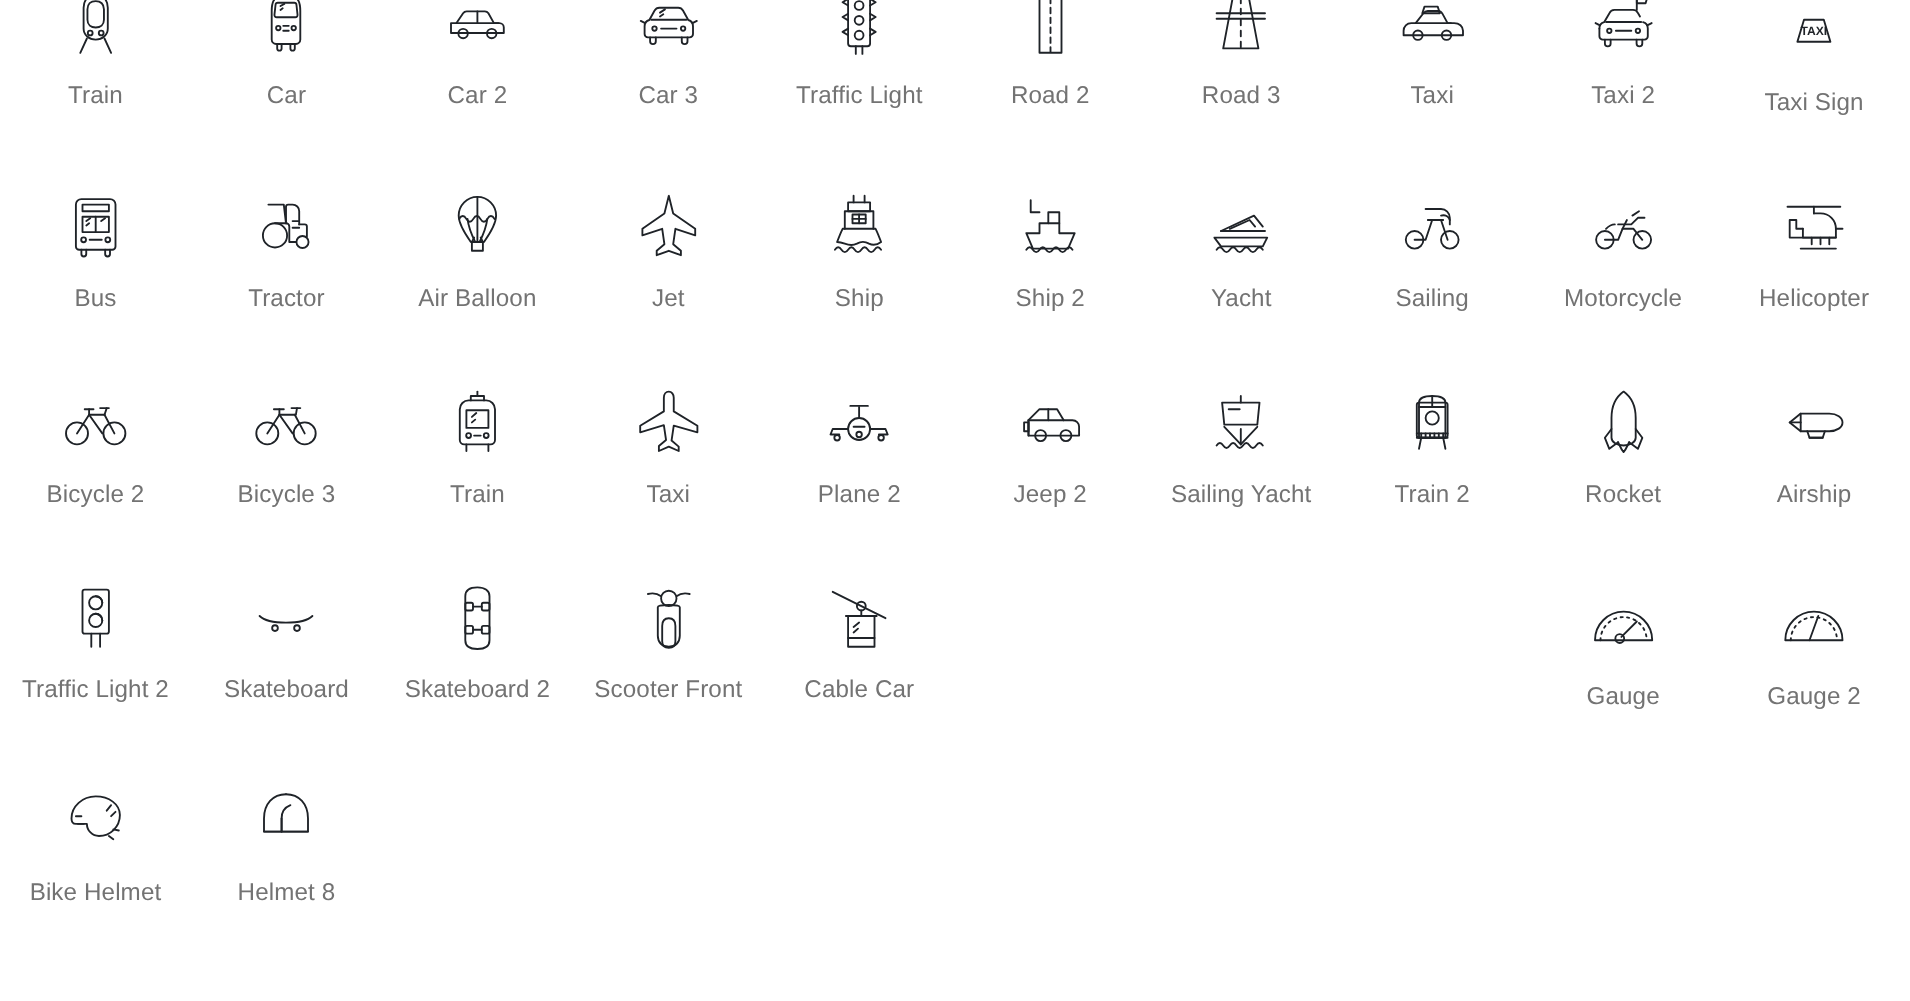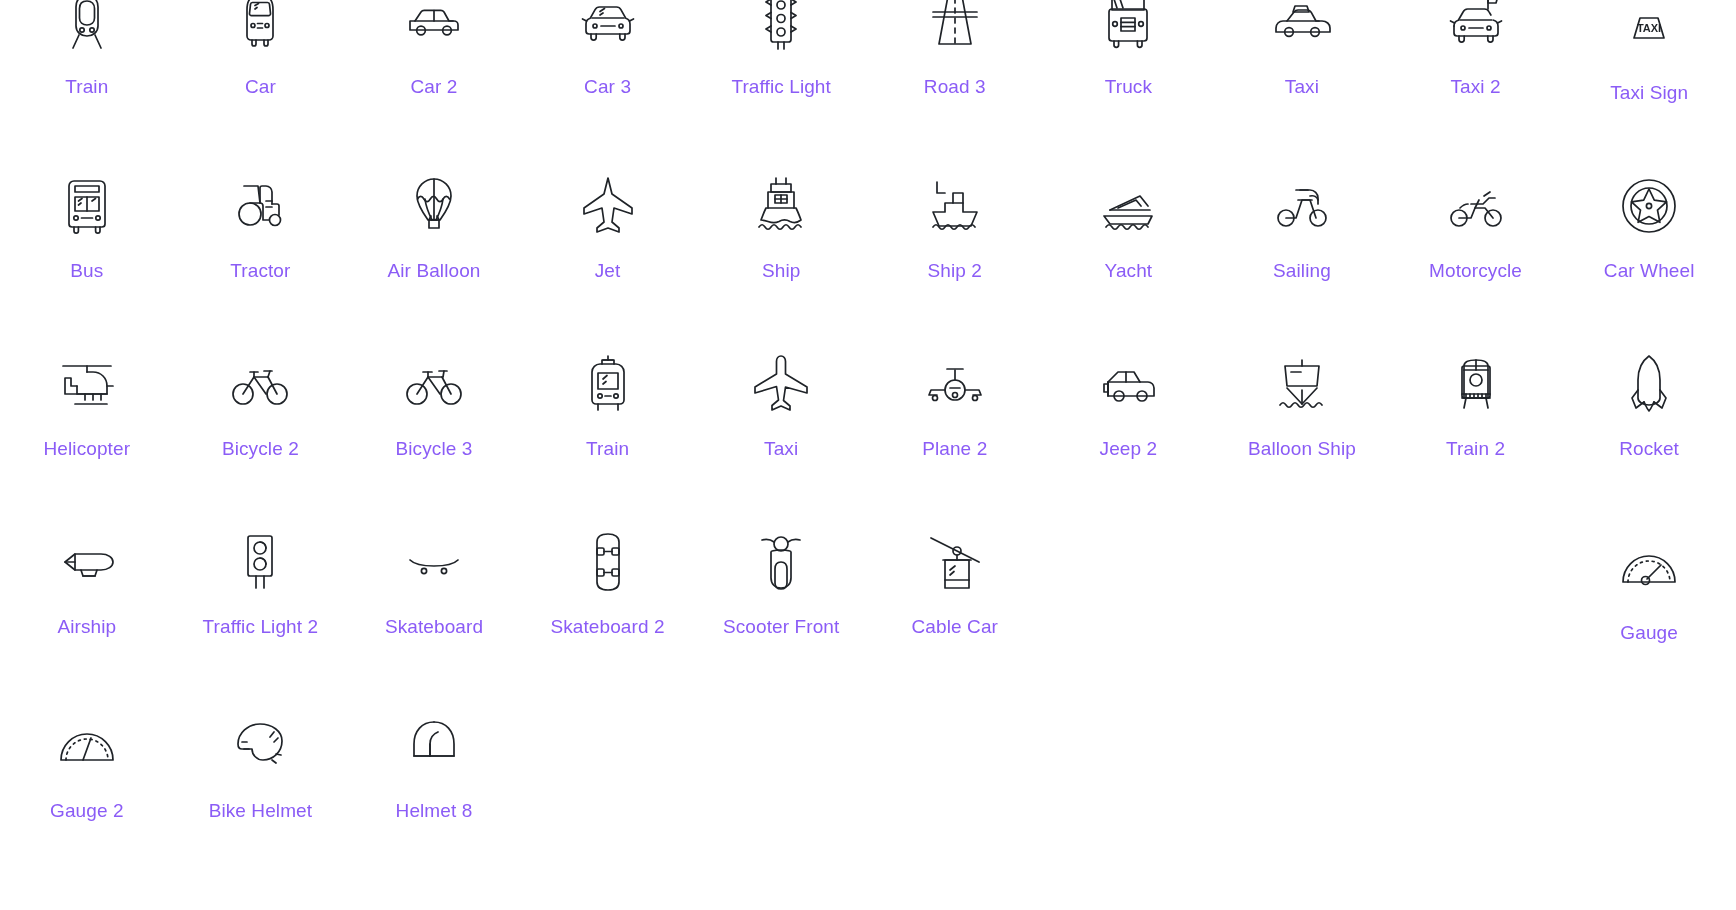--- a/index.html
+++ b/index.html
@@ -40,23 +40,23 @@
     display:block;
     width:64px;height:64px;
     stroke:#1f2328;
     stroke-width:1.7;
     stroke-linecap:round;
     stroke-linejoin:round;
     fill:none;
   }
   .label{
     margin-top:16px;
-    font-size:19px;
+    font-size:22px;
     line-height:26px;
-    color:#8b5cf6;
+    color:#737373;
     letter-spacing:.1px;
     white-space:nowrap;
     text-align:left;
   }
   
   .r1 .icon-wrap{margin-top:-14px;}
   .r5 .icon-wrap{margin-top:-2px;}
 </style>
 </head>
 <body>
@@ -126,41 +126,35 @@
 <path d="M22 9l-5 3 5 3M22 22.5l-5 3 5 3M22 36l-5 3 5 3"></path>
 <path d="M42 9l5 3-5 3M42 22.5l5 3-5 3M42 36l5 3-5 3"></path>
 <path d="M29 52v7M35 52v7"></path>
         </svg>
       </div>
       <div class="label">Traffic Light</div>
     </div>
     <div class="cell r1">
       <div class="icon-wrap">
         <svg viewBox="0 0 64 64" xmlns="http://www.w3.org/2000/svg">
+          <rect x="22" y="4" width="20" height="54"></rect>
+<path d="M32 8v5M32 17v5M32 26v5M32 35v5M32 44v5M32 53v4" stroke-dasharray="0"></path>
+        </svg>
+      </div>
+      <div class="label">Road 2</div>
+    </div>
+    <div class="cell r1">
+      <div class="icon-wrap">
+        <svg viewBox="0 0 64 64" xmlns="http://www.w3.org/2000/svg">
           <path d="M25 6h14l9 48H16L25 6z"></path>
 <path d="M32 8v5M32 18v5M32 28v5M32 38v5M32 48v5"></path>
 <path d="M10 22h44M10 27h44"></path>
         </svg>
       </div>
       <div class="label">Road 3</div>
-    </div>
-    <div class="cell r1">
-      <div class="icon-wrap">
-        <svg viewBox="0 0 64 64" xmlns="http://www.w3.org/2000/svg">
-          <path d="M16 8h32v12H16z"></path>
-<path d="M13 22c0-1.5 1-3 3-3h32c2 0 3 1.5 3 3v26a3 3 0 0 1-3 3H16a3 3 0 0 1-3-3V22z"></path>
-<path d="M18 9l3 9M24 9l3 9"></path>
-<rect x="25" y="28" width="14" height="13"></rect>
-<path d="M25 32.3h14M25 36.6h14"></path>
-<circle cx="19" cy="34" r="2.3"></circle>
-          <circle cx="45" cy="34" r="2.3"></circle>
-<path d="M18 51v4a2.3 2.3 0 0 0 4.6 0v-4M41.4 51v4a2.3 2.3 0 0 0 4.6 0v-4"></path>
-        </svg>
-      </div>
-      <div class="label">Truck</div>
     </div>
     <div class="cell r1">
       <div class="icon-wrap">
         <svg viewBox="0 0 64 64" xmlns="http://www.w3.org/2000/svg">
           <path d="M6 38c0-4 3-7 7-7h4l7-9a5 5 0 0 1 4-2h9a5 5 0 0 1 4.4 2.6l4.6 8.4h6c4.5 0 8 3 8 7v4H6v-4z"></path>
 <path d="M17 31h32"></path>
 <path d="M25 16h12l2 6H23l2-6z"></path>
 <circle cx="19" cy="42" r="4.3"></circle>
           <circle cx="45" cy="42" r="4.3"></circle>
         </svg>
@@ -304,31 +298,20 @@
 <path d="M27 30h12l6-6h6"></path>
 <path d="M40 22l6-4"></path>
 <path d="M31 34l4-8"></path>
         </svg>
       </div>
       <div class="label">Motorcycle</div>
     </div>
     <div class="cell r3">
       <div class="icon-wrap">
         <svg viewBox="0 0 64 64" xmlns="http://www.w3.org/2000/svg">
-          <circle cx="32" cy="32" r="26"></circle>
-<circle cx="32" cy="32" r="18"></circle>
-<path d="M32 15l5.3 11.2 12.2 1.6-9 8.4 2.4 12.1L32 42.5 21.1 48.3l2.4-12.1-9-8.4 12.2-1.6L32 15z"></path>
-<circle cx="32" cy="32" r="2.6"></circle>
-        </svg>
-      </div>
-      <div class="label">Car Wheel</div>
-    </div>
-    <div class="cell r3">
-      <div class="icon-wrap">
-        <svg viewBox="0 0 64 64" xmlns="http://www.w3.org/2000/svg">
           <path d="M8 14h48"></path>
 <path d="M32 14v6"></path>
 <path d="M32 20h6c8 0 14 6 14 14v8H22v-8"></path>
 <path d="M22 34h-6V26h-6v16h42"></path>
 <path d="M30 42v6M38 42v6M46 42v6"></path>
 <path d="M20 52h32"></path>
 <path d="M52 34h6"></path>
         </svg>
       </div>
       <div class="label">Helicopter</div>
@@ -420,21 +403,21 @@
       <div class="icon-wrap">
         <svg viewBox="0 0 64 64" xmlns="http://www.w3.org/2000/svg">
           <path d="M15 14h34l-2 20H17l-2-20z"></path>
 <path d="M21 20h10"></path>
 <path d="M32 14V8"></path>
 <path d="M17 36l15 16 15-16"></path>
 <path d="M32 38v14"></path>
 <path d="M10 53c2-3 4-3 6 0s4 3 6 0 4-3 6 0 4 3 6 0 4-3 6 0 4 3 6 0 4-3 6 0"></path>
         </svg>
       </div>
-      <div class="label">Balloon Ship</div>
+      <div class="label">Sailing Yacht</div>
     </div>
     <div class="cell r4">
       <div class="icon-wrap">
         <svg viewBox="0 0 64 64" xmlns="http://www.w3.org/2000/svg">
           <path d="M20 14c0-4 4-6 12-6s12 2 12 6v32H20V14z"></path>
 <path d="M20 18h24"></path>
 <path d="M32 8v10"></path>
 <rect x="18" y="14" width="28" height="32" rx="2"></rect>
 <circle cx="32" cy="28" r="6"></circle>
 <path d="M18 42h28"></path>

